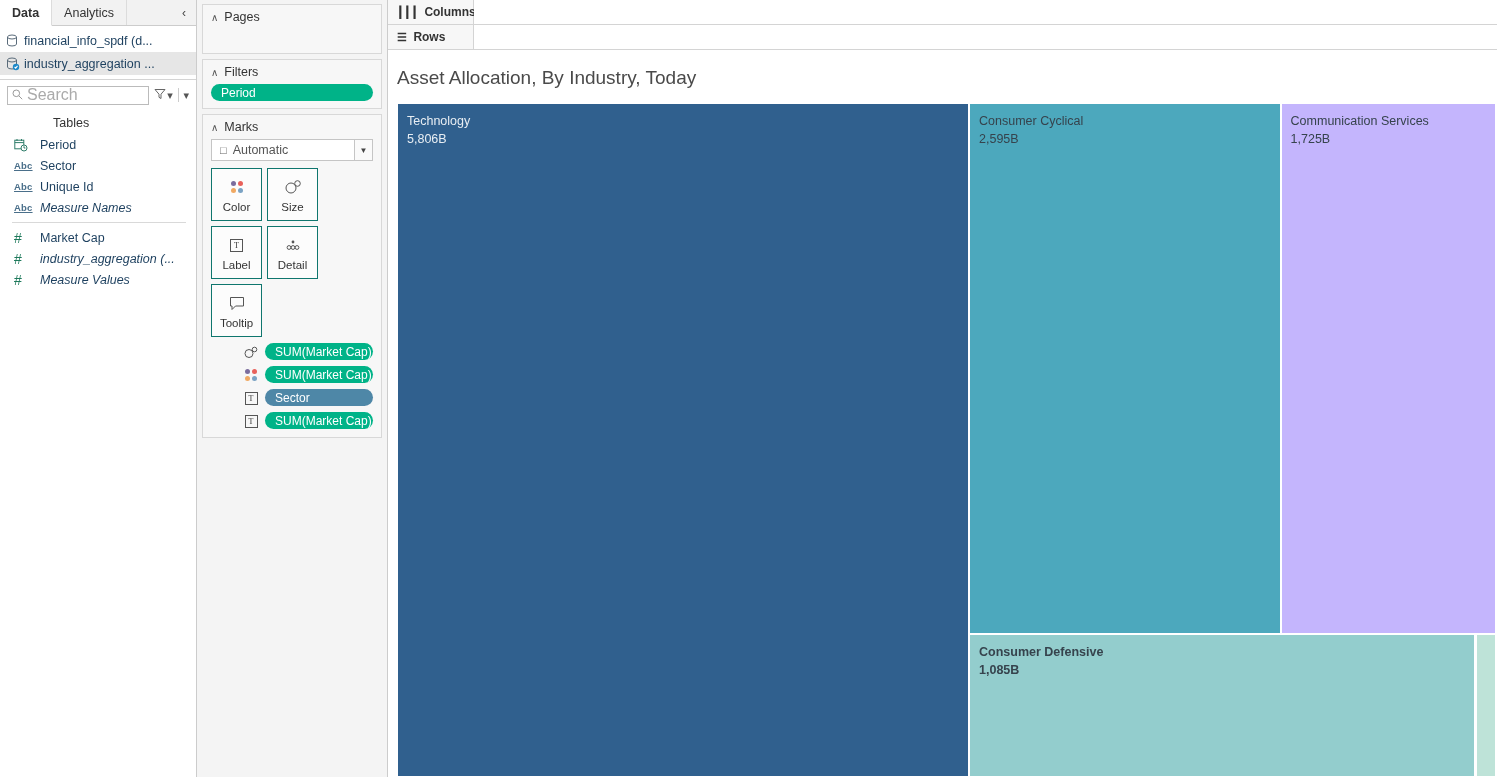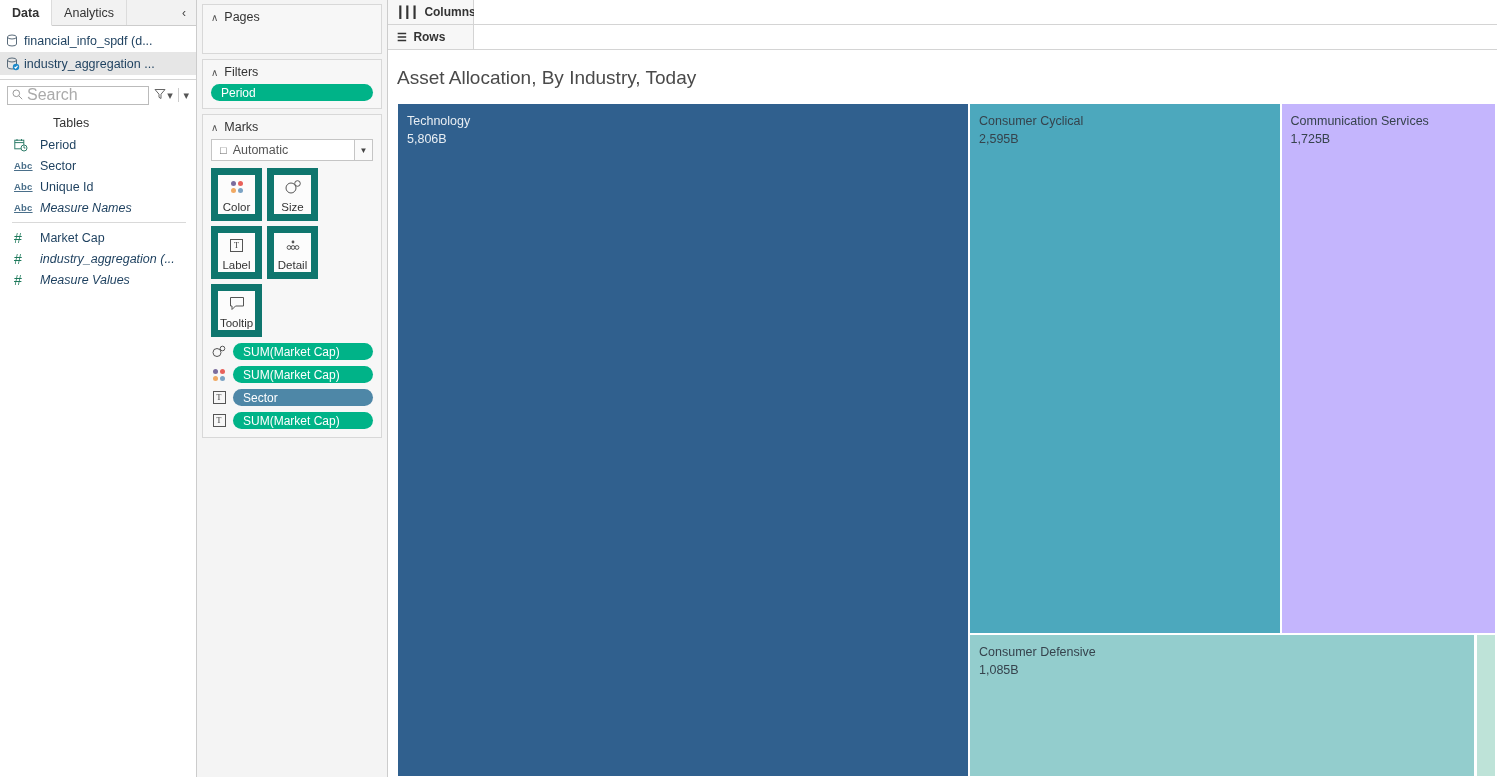--- a/index.html
+++ b/index.html
@@ -175,32 +175,32 @@
     border-left: 1px solid #c5c5c5; background: #fafafa;
     font-size: 8px; color: #444;
   }
 
   .mark-btns {
     display: flex; flex-wrap: wrap; gap: 5px;
     padding: 0 8px;
   }
   .mark-btn {
     width: 51px; height: 53px;
-    border: 7px solid #0f766e;
+    border: 1px solid #0f766e;
     background: #fcfcfc;
     display: flex; flex-direction: column;
     align-items: center; justify-content: center;
     gap: 3px;
     font-size: 11.5px; color: #333;
     cursor: pointer;
   }
   .mark-btn .mb-glyph { height: 22px; display:flex; align-items:center; justify-content:center;}
 
   .mark-pills { padding: 6px 8px 0 8px; display: flex; flex-direction: column; gap: 6px; }
-  .mark-pill-row { display: flex; align-items: center; gap: 6px; }
+  .mark-pill-row { display: flex; align-items: flex-end; gap: 6px; margin-left: 32px; }
   .mpi {
     width: 16px; flex: 0 0 16px; height: 16px;
     display: flex; align-items: center; justify-content: center;
   }
   .mpi-box {
     width: 13px; height: 13px; border: 1px solid #555;
     display: flex; align-items: center; justify-content: center;
     font-size: 8px; color: #333; font-family: "Liberation Serif", serif;
   }
   .mark-pill-row .pill { flex: 1 1 auto; }
@@ -536,21 +536,21 @@
             <span class="tl-name">Consumer Cyclical</span>
             <span class="tl-val">2,595B</span>
           </div>
         </div>
         <div class="tile" style="left: 80.4%; top: 0%; width: 19.6%; height: 78.85%; background: #c4b5fd;">
           <div class="tile-label lt-dark">
             <span class="tl-name">Communication Services</span>
             <span class="tl-val">1,725B</span>
           </div>
         </div>
-        <div class="tile" style="left: 52.05%; top: 78.85%; width: 46.05%; height: 21.15%; background: rgb(147, 205, 205);">
+        <div class="tile" style="left: 52.05%; top: 78.85%; width: 46.05%; height: 21.15%; background: rgb(147, 205, 205); font-weight: bold;">
           <div class="tile-label lt-dark">
             <span class="tl-name">Consumer Defensive</span>
             <span class="tl-val">1,085B</span>
           </div>
         </div>
         <div class="tile" style="left: 98.15%; top: 78.85%; width: 1.85%; height: 21.15%; background: rgb(190, 227, 216);"></div>
       </div>
   </div>
 
 </div>

